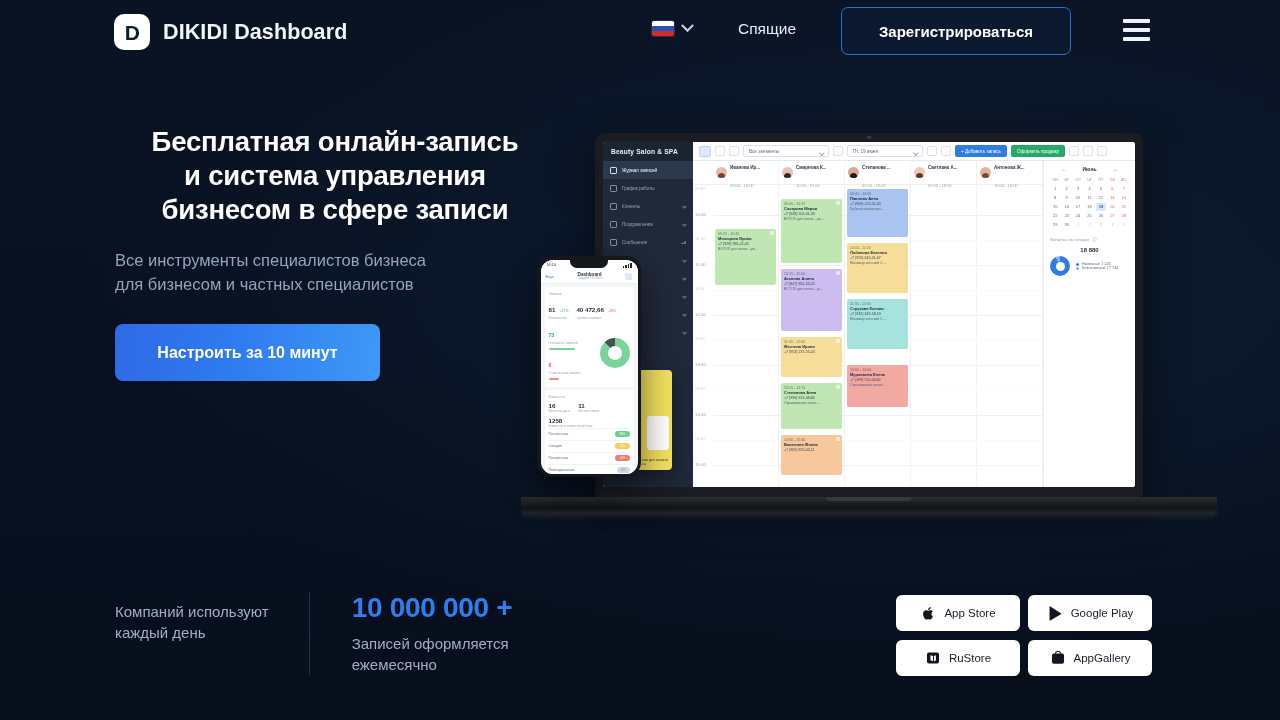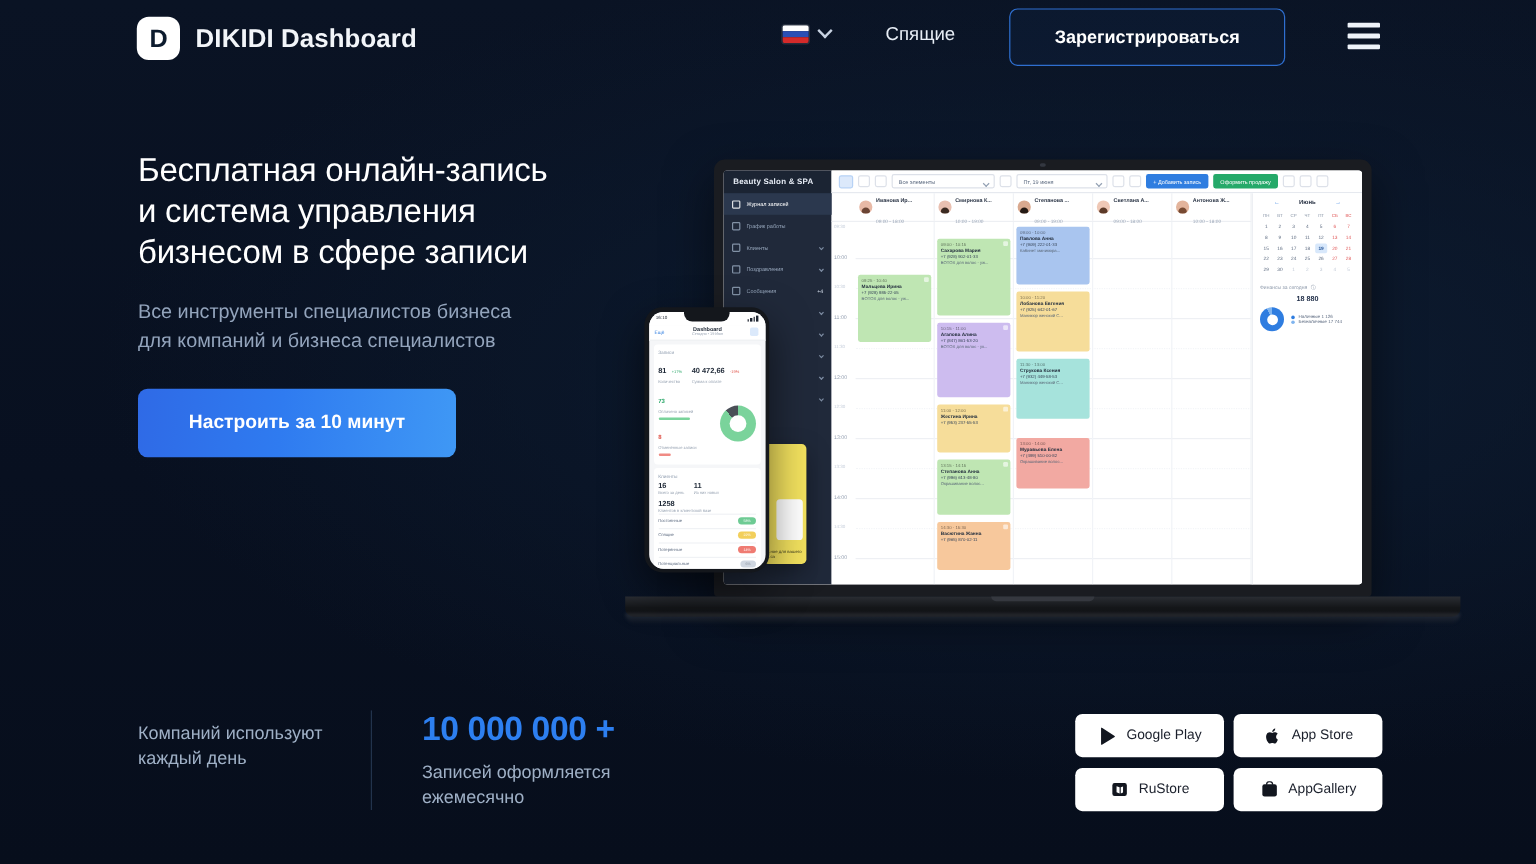--- a/index.html
+++ b/index.html
@@ -77,22 +77,23 @@
   .burger {
     position: absolute; left: 1123px; top: 19px;
     width: 27px; height: 22px; display: flex; flex-direction: column;
     justify-content: space-between; cursor: pointer;
   }
   .burger i { display: block; height: 4px; background: #eef3f9; border-radius: 1px; }
 
   
   .hero-text { position: absolute; left: 115px; top: 125px; width: 440px; }
   .headline {
-    color: #ffffff; font-size: 27.5px; font-weight: normal; line-height: 34px;
+    color: #ffffff; font-size: 27.5px; font-weight: bold; line-height: 34px;
     letter-spacing: -0.2px;
+    text-align: center;
   }
   .subhead {
     margin-top: 21px;
     color: #93a4bc; font-size: 16.5px; line-height: 24px;
   }
   .cta {
     margin-top: 28px;
     width: 265px; height: 57px; border-radius: 8px;
     background: linear-gradient(95deg, #2f6ae6 0%, #2f7bf0 45%, #3f98f5 100%);
     color: #ffffff; font-size: 16px; font-weight: bold;
@@ -339,21 +340,21 @@
   </div>
 
   <div class="hero-text">
     <h1 class="headline">
       <span>Бесплатная онлайн-запись</span><br>
       <span>и система управления</span><br>
       <span>бизнесом в сфере записи</span>
     </h1>
     <p class="subhead">
       <span>Все инструменты специалистов бизнеса</span><br>
-      <span>для компаний и бизнеса специалистов</span>
+      <span>для бизнесом и частных специалистов</span>
     </p>
     <button class="cta">Настроить за 10 минут</button>
   </div>
 
   <div class="laptop">
     <div class="lid">
       <div class="notch"></div>
       <div class="screen">
 
         <div class="app-sidebar">
@@ -755,33 +756,33 @@
     <div class="stat">
       <div class="stat-num">10 000 000 +</div>
       <div class="stat-label">Записей оформляется
 ежемесячно</div>
     </div>
   </div>
 
   <div class="stores">
     <div class="store-btn">
       <span class="store-ico">
+        <svg width="13" height="15" viewBox="0 0 24 28" fill="currentColor">
+          <path d="M17.5 14.8c0-3 2.4-4.4 2.5-4.5-1.4-2-3.5-2.3-4.2-2.3-1.8-.2-3.5 1-4.4 1-.9 0-2.3-1-3.8-1-2 0-3.8 1.1-4.8 2.9-2 3.5-.5 8.7 1.5 11.6 1 1.4 2.1 3 3.6 2.9 1.4-.1 2-.9 3.7-.9 1.7 0 2.2.9 3.7.9 1.5 0 2.5-1.4 3.4-2.8 1.1-1.6 1.5-3.2 1.6-3.3-.1 0-3-1.2-3-4.5zM14.9 5.6c.8-1 1.3-2.3 1.2-3.6-1.2.1-2.6.8-3.4 1.8-.7.8-1.4 2.2-1.2 3.5 1.3.1 2.6-.7 3.4-1.7z"></path>
+        </svg>
+      </span>
+      <span class="label">App Store</span>
+    </div>
+    <div class="store-btn">
+      <span class="store-ico">
         <svg width="14" height="15" viewBox="0 0 20 22" fill="currentColor">
           <path d="M2 1.2v19.6c0 .6.6.9 1.1.6L18.6 12c.5-.3.5-1 0-1.3L3.1.6C2.6.3 2 .6 2 1.2z"></path>
         </svg>
       </span>
       <span class="label">Google Play</span>
-    </div>
-    <div class="store-btn">
-      <span class="store-ico">
-        <svg width="13" height="15" viewBox="0 0 24 28" fill="currentColor">
-          <path d="M17.5 14.8c0-3 2.4-4.4 2.5-4.5-1.4-2-3.5-2.3-4.2-2.3-1.8-.2-3.5 1-4.4 1-.9 0-2.3-1-3.8-1-2 0-3.8 1.1-4.8 2.9-2 3.5-.5 8.7 1.5 11.6 1 1.4 2.1 3 3.6 2.9 1.4-.1 2-.9 3.7-.9 1.7 0 2.2.9 3.7.9 1.5 0 2.5-1.4 3.4-2.8 1.1-1.6 1.5-3.2 1.6-3.3-.1 0-3-1.2-3-4.5zM14.9 5.6c.8-1 1.3-2.3 1.2-3.6-1.2.1-2.6.8-3.4 1.8-.7.8-1.4 2.2-1.2 3.5 1.3.1 2.6-.7 3.4-1.7z"></path>
-        </svg>
-      </span>
-      <span class="label">App Store</span>
     </div>
     <div class="store-btn">
       <span class="store-ico">
         <svg width="14" height="14" viewBox="0 0 22 22" fill="currentColor">
           <rect x="1.5" y="2.5" width="19" height="17" rx="3"></rect>
           <path d="M7 6.5l4 1.5v8l-4-1.5z" fill="#ffffff"></path>
           <path d="M12.5 8l3-1.2v8L12.5 16z" fill="#ffffff"></path>
         </svg>
       </span>
       <span class="label">RuStore</span>

